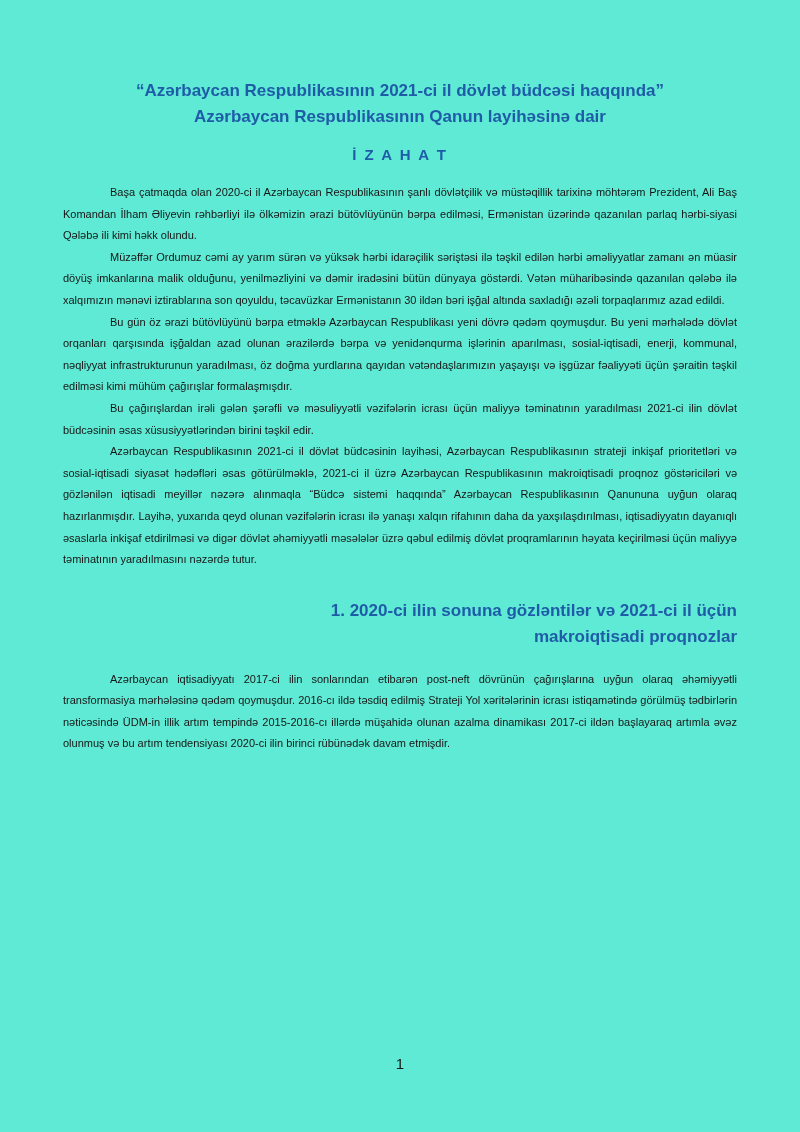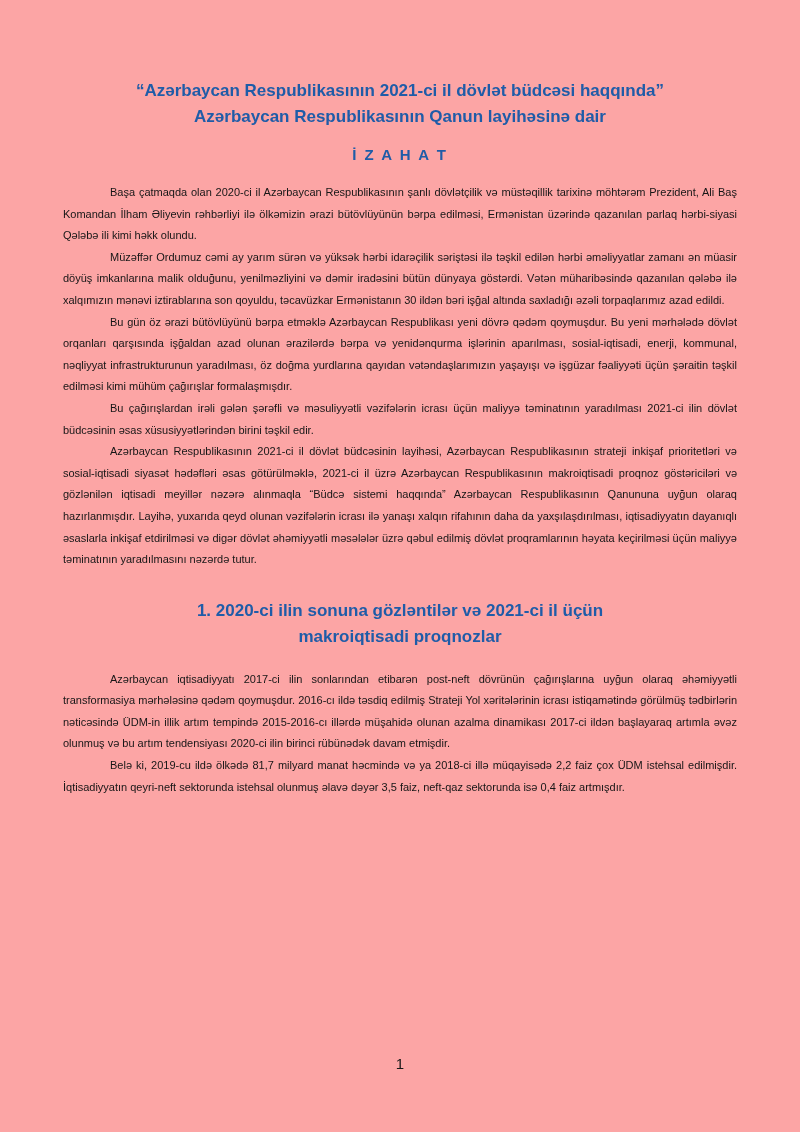--- a/index.html
+++ b/index.html
@@ -5,21 +5,21 @@
   html, body {
     margin: 0;
     padding: 0;
     background: #ffffff;
   }
   .page {
     position: relative;
     width: 800px;
     height: 1132px;
     box-sizing: border-box;
-    background: #fca5a5;
+    background: #5eead4;
     padding: 78px 63px 0 63px;
     font-family: "Liberation Sans", sans-serif;
     color: #161616;
     overflow: hidden;
   }
   .doc-title {
     margin: 0 0 14px 0;
     text-align: center;
     font-size: 17px;
     font-weight: bold;
@@ -43,21 +43,21 @@
     text-indent: 47px;
   }
   .section-heading {
     margin: 27px 0 19px 0;
     text-align: center;
     font-size: 17px;
     font-weight: bold;
     line-height: 26px;
     color: #1f5ca8;
   }
-  .section-heading .t-line { display: block; }
+  .section-heading .t-line { display: block; text-align: right; }
   .page-number {
     position: absolute;
     left: 0;
     right: 0;
     bottom: 60px;
     text-align: center;
     font-size: 15px;
     color: #161616;
   }
 </style>
@@ -78,17 +78,16 @@
   <p class="body-para">Bu gün öz ərazi bütövlüyünü bərpa etməklə Azərbaycan Respublikası yeni dövrə qədəm qoymuşdur. Bu yeni mərhələdə dövlət orqanları qarşısında işğaldan azad olunan ərazilərdə bərpa və yenidənqurma işlərinin aparılması, sosial-iqtisadi, enerji, kommunal, nəqliyyat infrastrukturunun yaradılması, öz doğma yurdlarına qayıdan vətəndaşlarımızın yaşayışı və işgüzar fəaliyyəti üçün şəraitin təşkil edilməsi kimi mühüm çağırışlar formalaşmışdır.</p>
   <p class="body-para">Bu çağırışlardan irəli gələn şərəfli və məsuliyyətli vəzifələrin icrası üçün maliyyə təminatının yaradılması 2021-ci ilin dövlət büdcəsinin əsas xüsusiyyətlərindən birini təşkil edir.</p>
   <p class="body-para">Azərbaycan Respublikasının 2021-ci il dövlət büdcəsinin layihəsi, Azərbaycan Respublikasının strateji inkişaf prioritetləri və sosial-iqtisadi siyasət hədəfləri əsas götürülməklə, 2021-ci il üzrə Azərbaycan Respublikasının makroiqtisadi proqnoz göstəriciləri və gözlənilən iqtisadi meyillər nəzərə alınmaqla “Büdcə sistemi haqqında” Azərbaycan Respublikasının Qanununa uyğun olaraq hazırlanmışdır. Layihə, yuxarıda qeyd olunan vəzifələrin icrası ilə yanaşı xalqın rifahının daha da yaxşılaşdırılması, iqtisadiyyatın dayanıqlı əsaslarla inkişaf etdirilməsi və digər dövlət əhəmiyyətli məsələlər üzrə qəbul edilmiş dövlət proqramlarının həyata keçirilməsi üçün maliyyə təminatının yaradılmasını nəzərdə tutur.</p>
 
   <h3 class="section-heading">
     <span class="t-line">1.  2020-ci ilin sonuna gözləntilər və 2021-ci il üçün</span>
     <span class="t-line">makroiqtisadi proqnozlar</span>
   </h3>
 
   <p class="body-para">Azərbaycan iqtisadiyyatı 2017-ci ilin sonlarından etibarən post-neft dövrünün çağırışlarına uyğun olaraq əhəmiyyətli transformasiya mərhələsinə qədəm qoymuşdur. 2016-cı ildə təsdiq edilmiş Strateji Yol xəritələrinin icrası istiqamətində görülmüş tədbirlərin nəticəsində ÜDM-in illik artım tempində 2015-2016-cı illərdə müşahidə olunan azalma dinamikası 2017-ci ildən başlayaraq artımla əvəz olunmuş və bu artım tendensiyası 2020-ci ilin birinci rübünədək davam etmişdir.</p>
-  <p class="body-para">Belə ki, 2019-cu ildə ölkədə 81,7 milyard manat həcmində və ya 2018-ci illə müqayisədə 2,2 faiz çox ÜDM istehsal edilmişdir. İqtisadiyyatın qeyri-neft sektorunda istehsal olunmuş əlavə dəyər 3,5 faiz, neft-qaz sektorunda isə 0,4 faiz artmışdır.</p>
 
   <div class="page-number">1</div>
 
 </div>
 
 </body></html>

